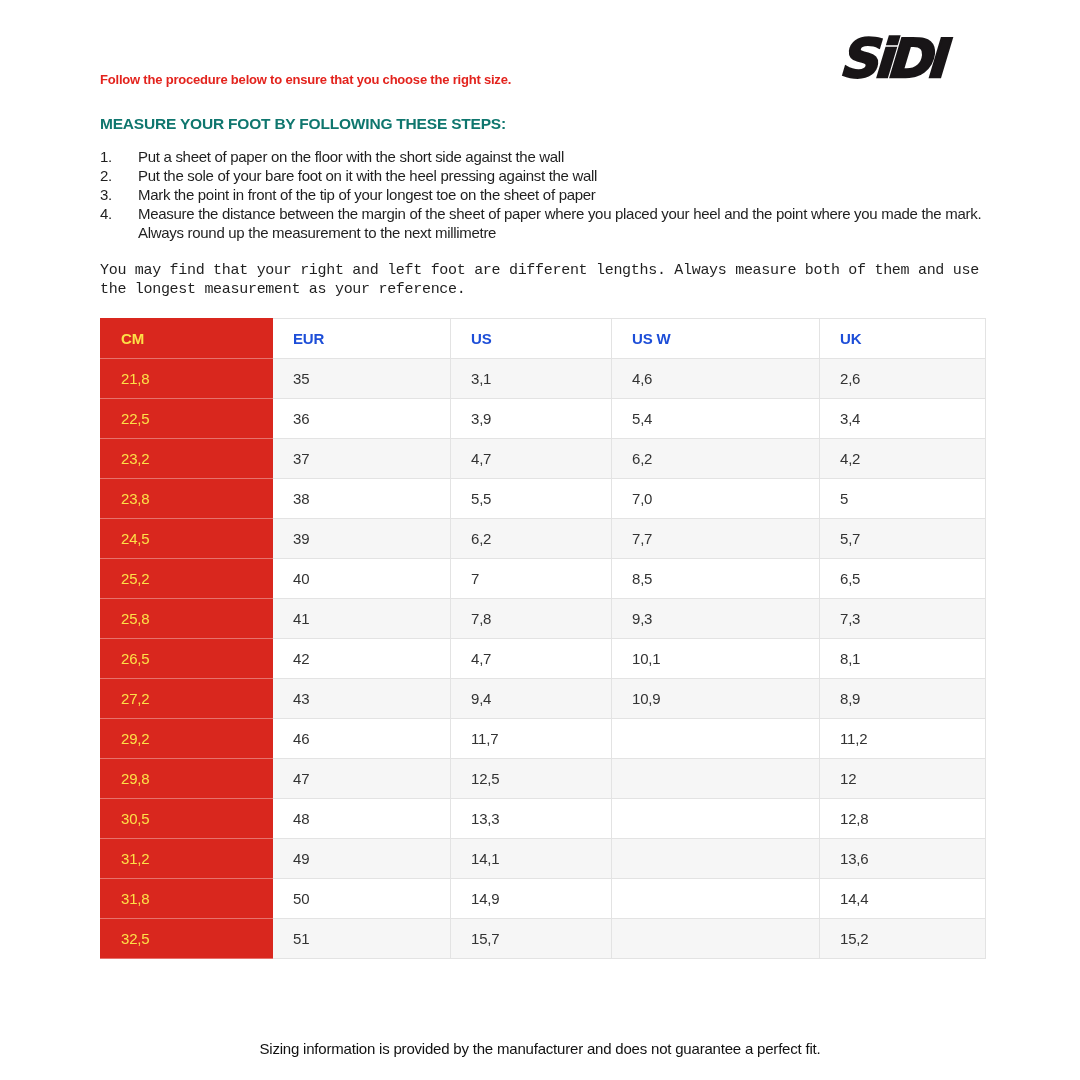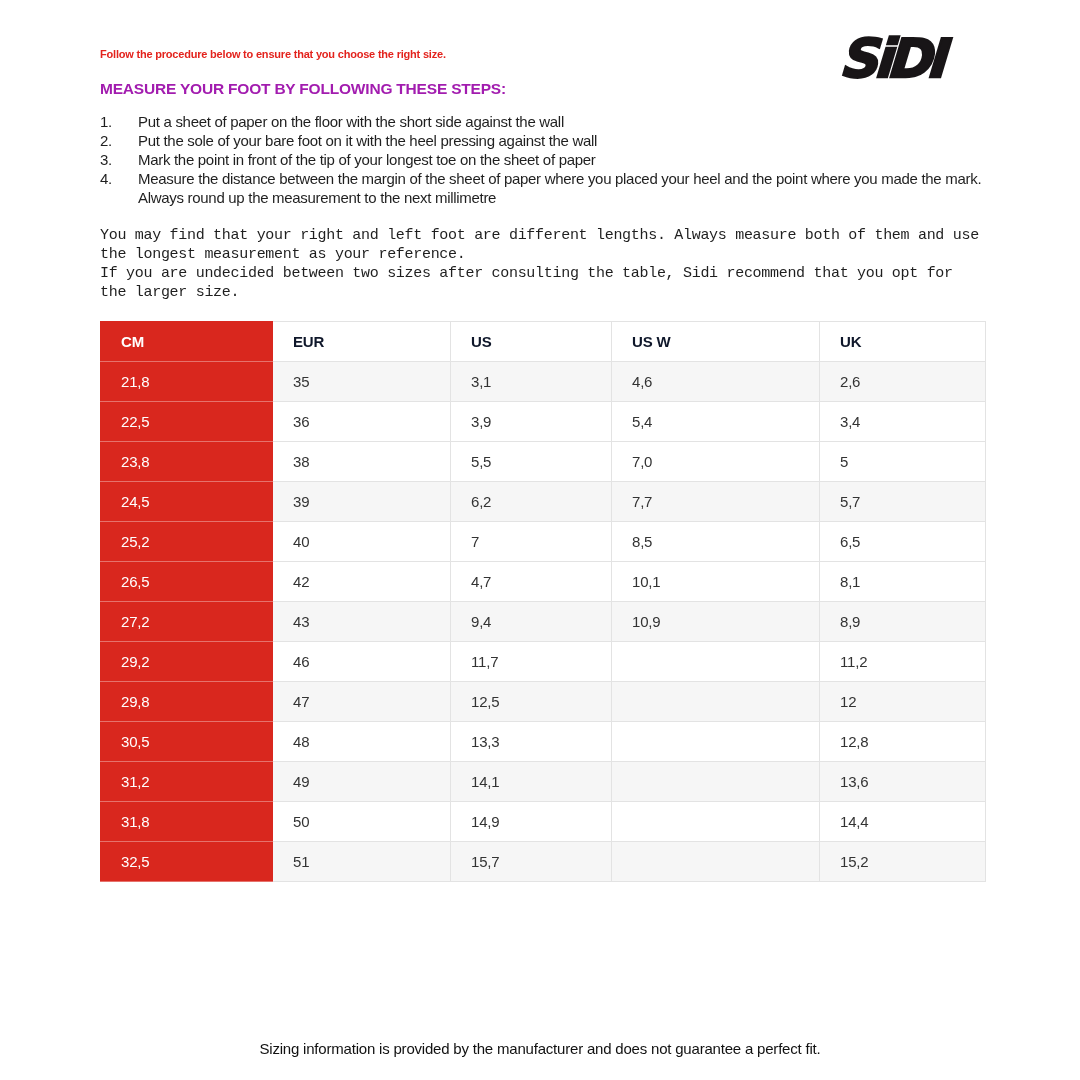--- a/index.html
+++ b/index.html
@@ -8,32 +8,32 @@
     width: 1080px; height: 1080px;
     font-family: "Liberation Sans", sans-serif;
     color: #1f1f1f;
     position: relative;
     overflow: hidden;
   }
   .page { position: relative; width: 1080px; height: 1080px; }
   .content { position: absolute; left: 100px; top: 0; width: 885px; }
 
   .instruction-line {
-    margin-top: 48px;
-    font-size: 11px; font-weight: bold;
+    margin-top: 72px;
+    font-size: 13px; font-weight: bold;
     color: #e3231d;
     letter-spacing: -0.2px;
   }
   .logo {
     position: absolute; top: 28px; right: 46px;
     width: 200px; height: 62px;
   }
   .steps-heading {
-    margin-top: 20px;
-    font-size: 15.5px; font-weight: bold; color: #a21caf;
+    margin-top: 28px;
+    font-size: 15.5px; font-weight: bold; color: #0f766e;
     letter-spacing: -0.2px;
   }
   .steps { margin-top: 14px; }
   .step-row { display: flex; line-height: 19px; font-size: 15px; letter-spacing: -0.3px; }
   .step-num { width: 38px; flex: 0 0 38px; }
   .step-text { flex: 1; }
 
   .notes { margin-top: 19px; font-size: 15px; line-height: 19px; letter-spacing: -0.3px; font-family: Liberation Mono, monospace; }
   .note { white-space: pre-wrap; }
 
@@ -48,26 +48,26 @@
   .size-table th, .size-table td {
     height: 40px;
     padding: 0 0 0 20px;
     text-align: left;
     vertical-align: middle;
     border: 1px solid #e3e3e3;
   }
   .size-table th {
     font-weight: bold;
     background: #ffffff;
-    color: #0f172a;
+    color: #1d4ed8;
     font-size: 15px;
   }
   .size-table th.cm, .size-table td.cm {
     background: #d9271e;
-    color: #ffffff;
+    color: #fde047;
     border-color: #d9271e;
     border-bottom: 1px solid rgba(255,255,255,0.35);
   }
   .size-table th.cm { font-weight: bold; }
   .size-table td { color: #333; background: #ffffff; }
   .size-table tr.alt td { background: #f6f6f6; }
   .size-table tr.alt td.cm, .size-table tr td.cm { background: #d9271e; }
 
   .footer-note {
     position: absolute; left: 0; top: 1040px; width: 1080px;
@@ -109,21 +109,20 @@
           <div class="step-text">Mark the point in front of the tip of your longest toe on the sheet of paper</div>
         </div>
         <div class="step-row">
           <div class="step-num">4.</div>
           <div class="step-text">Measure the distance between the margin of the sheet of paper where you placed your heel and the point where you made the mark. Always round up the measurement to the next millimetre</div>
         </div>
       </div>
 
     <div class="notes">
       <div class="note">You may find that your right and left foot are different lengths. Always measure both of them and use the longest measurement as your reference.</div>
-      <div class="note">If you are undecided between two sizes after consulting the table, Sidi recommend that you opt for the larger size.</div>
     </div>
 
     <table class="size-table">
       <colgroup>
         <col style="width:172px">
         <col style="width:178px">
         <col style="width:161px">
         <col style="width:208px">
         <col style="width:166px">
       </colgroup>
@@ -144,20 +143,27 @@
             <td>4,6</td>
             <td>2,6</td>
           </tr>
           <tr>
             <td class="cm">22,5</td>
             <td>36</td>
             <td>3,9</td>
             <td>5,4</td>
             <td>3,4</td>
           </tr>
+          <tr class="alt">
+            <td class="cm">23,2</td>
+            <td>37</td>
+            <td>4,7</td>
+            <td>6,2</td>
+            <td>4,2</td>
+          </tr>
           <tr>
             <td class="cm">23,8</td>
             <td>38</td>
             <td>5,5</td>
             <td>7,0</td>
             <td>5</td>
           </tr>
           <tr class="alt">
             <td class="cm">24,5</td>
             <td>39</td>
@@ -165,20 +171,27 @@
             <td>7,7</td>
             <td>5,7</td>
           </tr>
           <tr>
             <td class="cm">25,2</td>
             <td>40</td>
             <td>7</td>
             <td>8,5</td>
             <td>6,5</td>
           </tr>
+          <tr class="alt">
+            <td class="cm">25,8</td>
+            <td>41</td>
+            <td>7,8</td>
+            <td>9,3</td>
+            <td>7,3</td>
+          </tr>
           <tr>
             <td class="cm">26,5</td>
             <td>42</td>
             <td>4,7</td>
             <td>10,1</td>
             <td>8,1</td>
           </tr>
           <tr class="alt">
             <td class="cm">27,2</td>
             <td>43</td>

